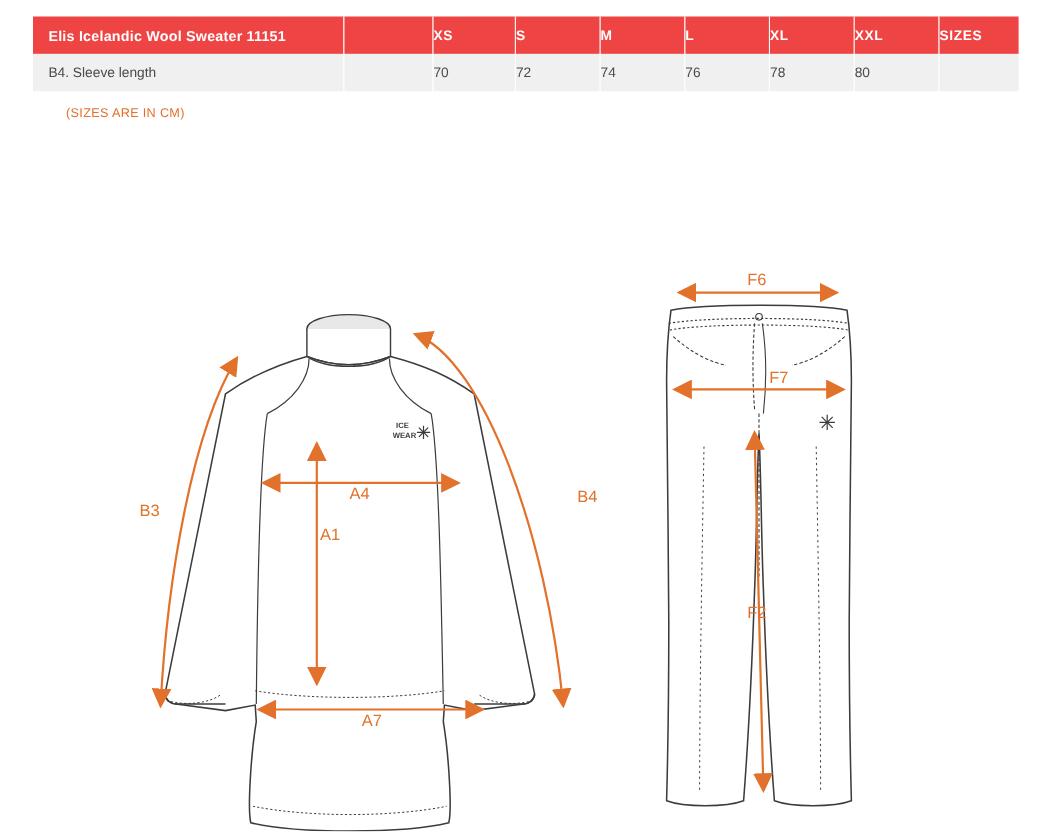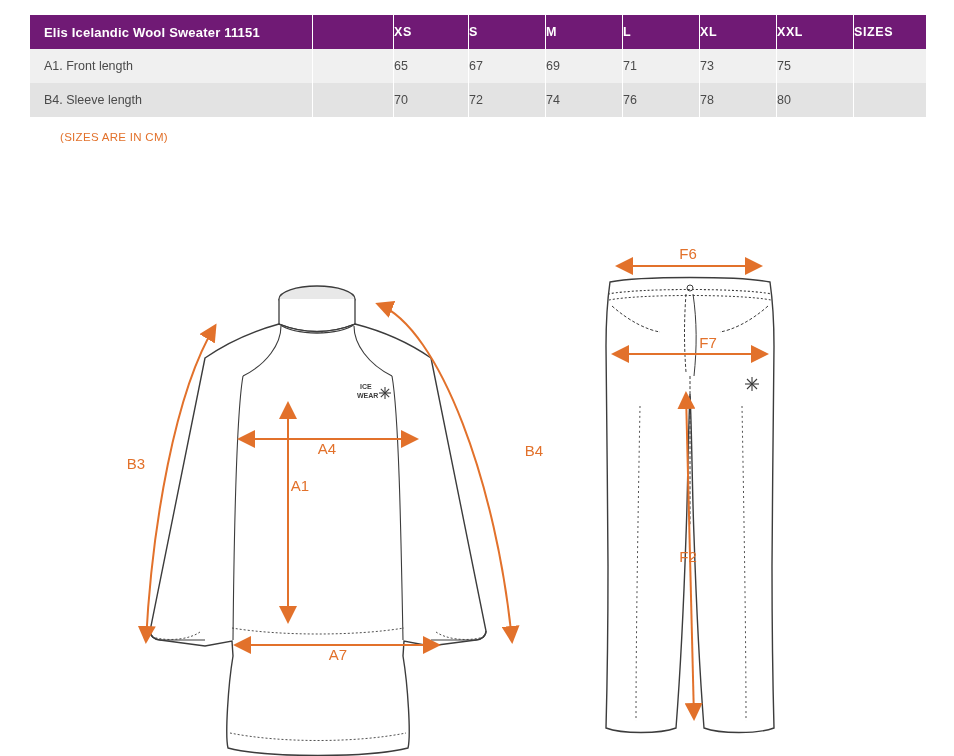--- a/index.html
+++ b/index.html
@@ -25,21 +25,21 @@
   }
   .size-table th, .size-table td {
     height: 34px;
     font-size: 12.5px;
     font-weight: normal;
     text-align: left;
     vertical-align: middle;
     padding: 0;
   }
   .size-table thead th {
-    background: #701a75;
+    background: #ef4444;
     color: #ffffff;
     font-weight: bold;
     letter-spacing: 0.6px;
     border-right: 1px solid #ffffff;
   }
   .size-table thead th.title-cell {
     text-align: left;
     padding-left: 14px;
     font-size: 13px;
     letter-spacing: 0.2px;
@@ -93,31 +93,20 @@
       <th style="width:74px">XS</th>
       <th style="width:76px">S</th>
       <th style="width:76px">M</th>
       <th style="width:76px">L</th>
       <th style="width:76px">XL</th>
       <th style="width:76px">XXL</th>
       <th style="width:72px">SIZES</th>
     </tr>
   </thead>
   <tbody>
-    <tr>
-      <td class="label-cell">A1. Front length</td>
-      <td class="blank-cell"></td>
-      <td>65</td>
-      <td>67</td>
-      <td>69</td>
-      <td>71</td>
-      <td>73</td>
-      <td>75</td>
-      <td></td>
-    </tr>
     <tr>
       <td class="label-cell">B4. Sleeve length</td>
       <td class="blank-cell"></td>
       <td>70</td>
       <td>72</td>
       <td>74</td>
       <td>76</td>
       <td>78</td>
       <td>80</td>
       <td></td>

